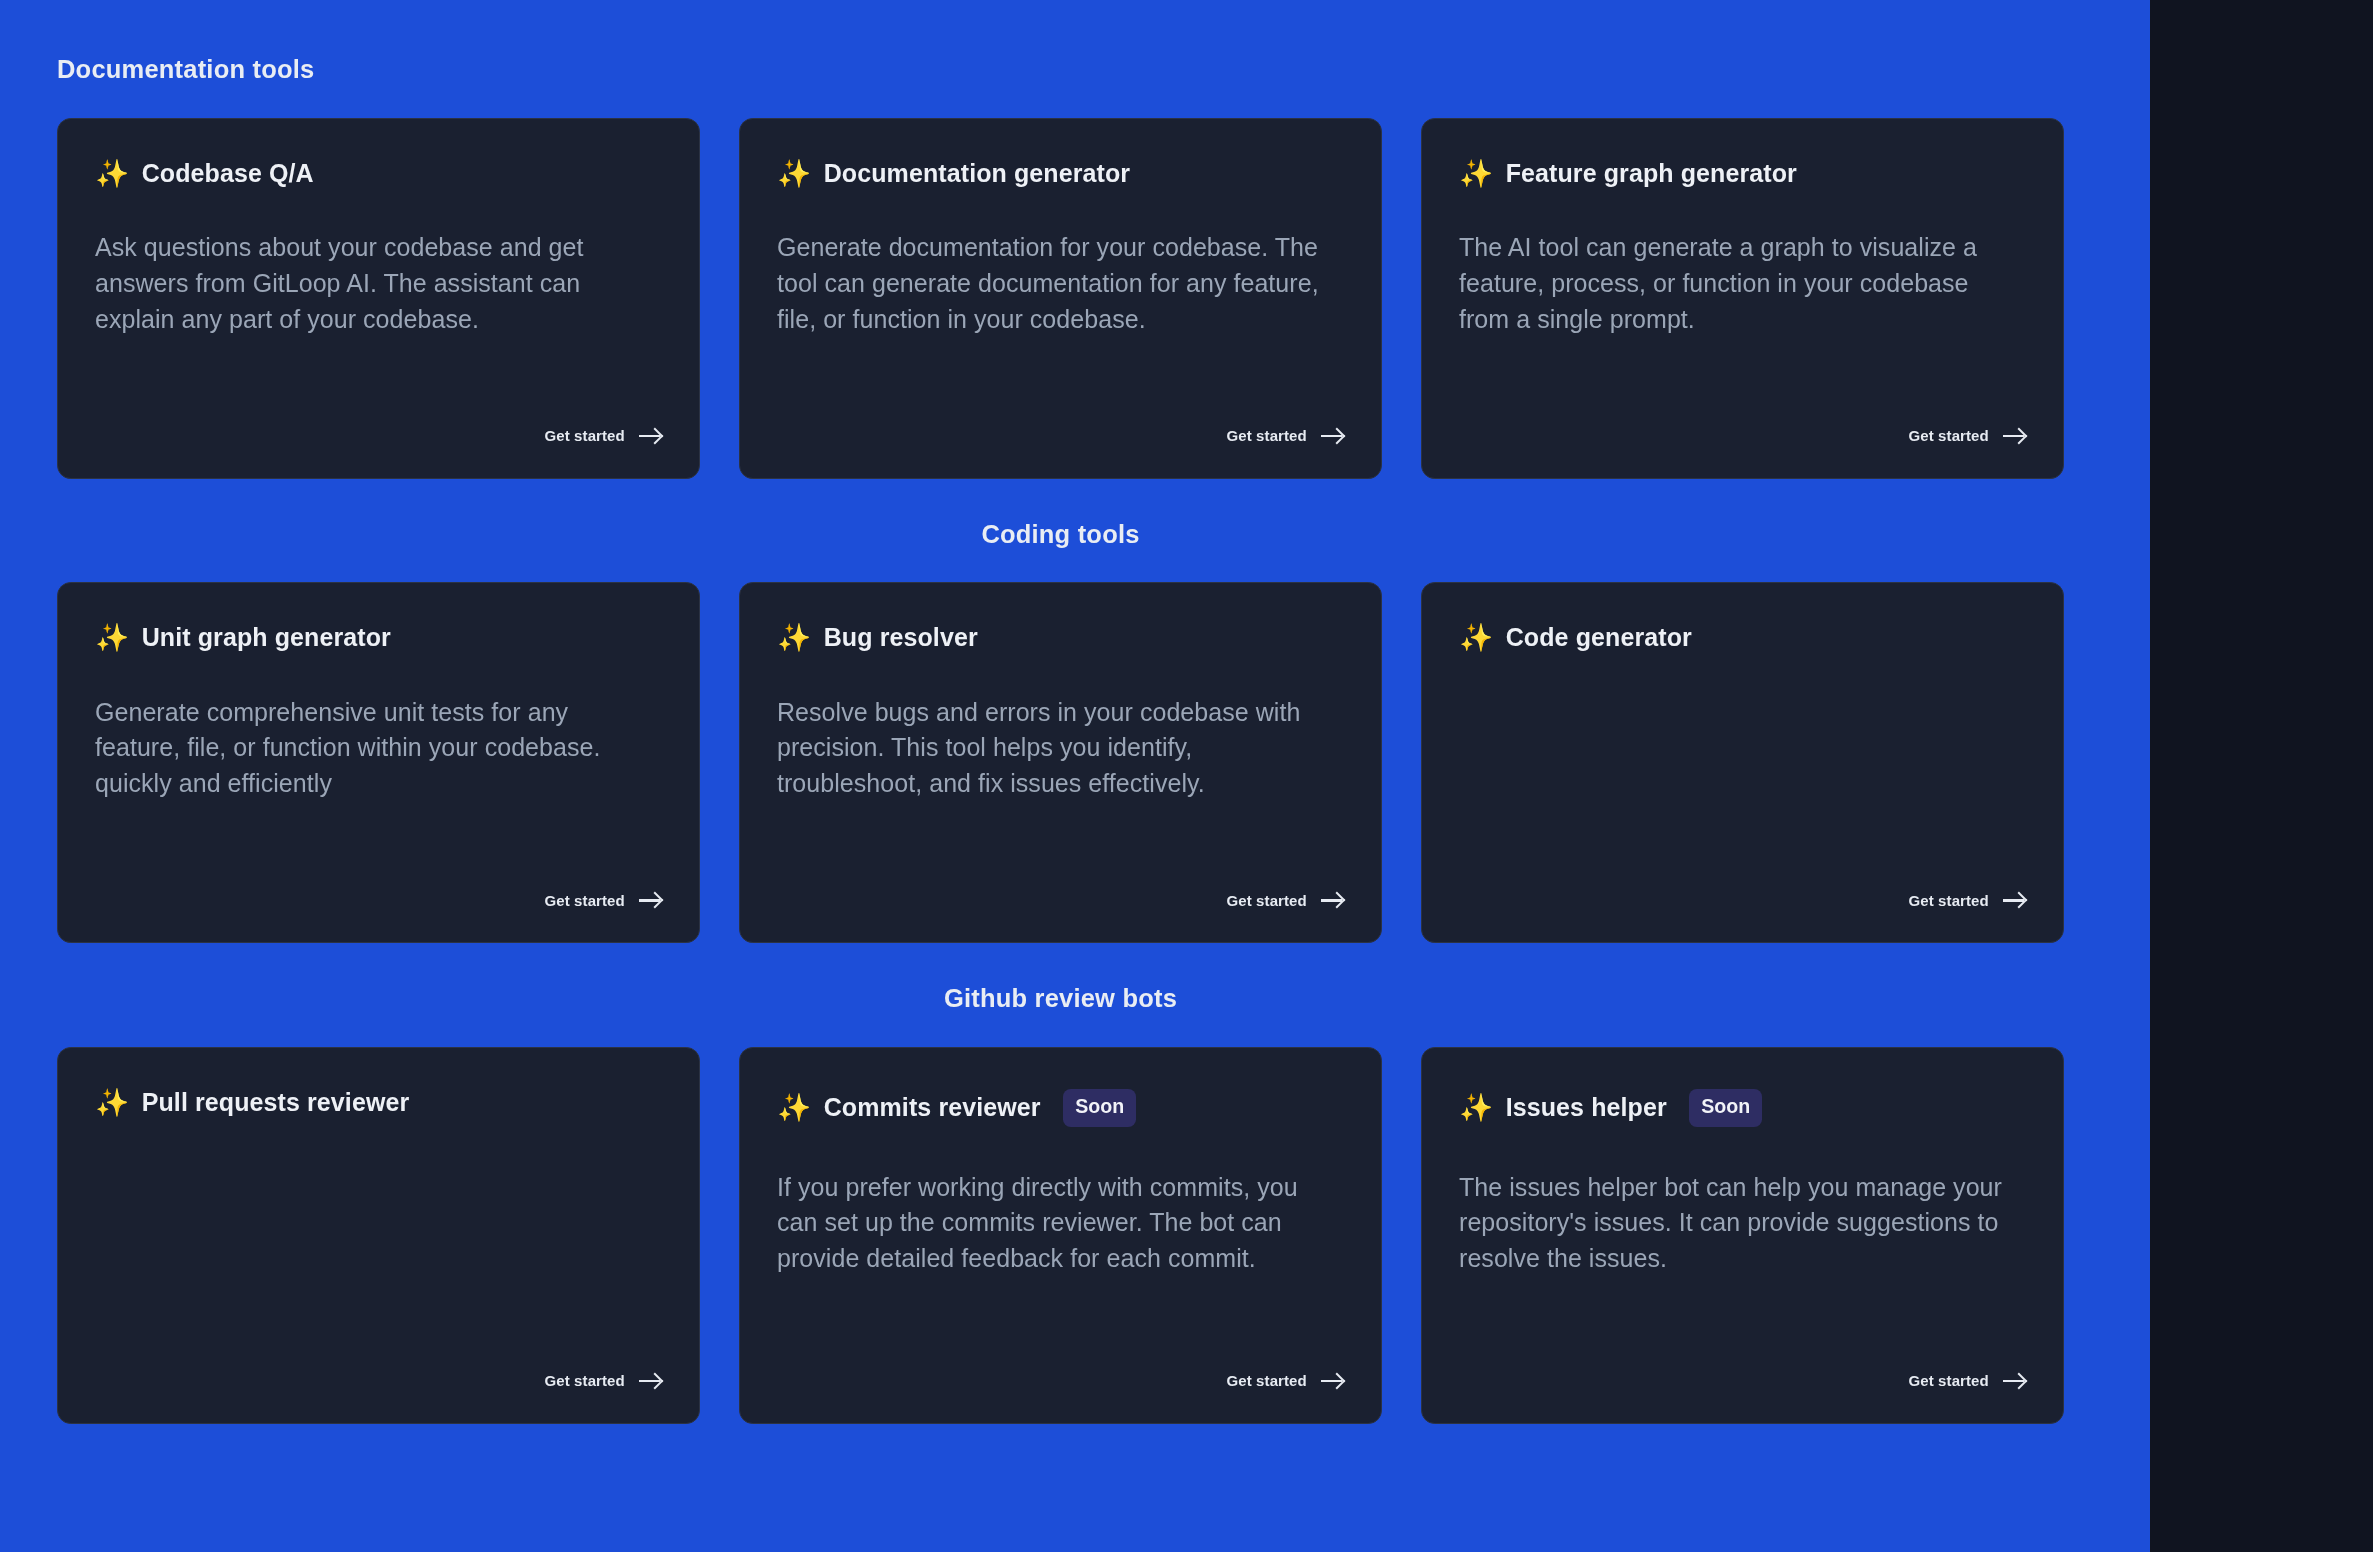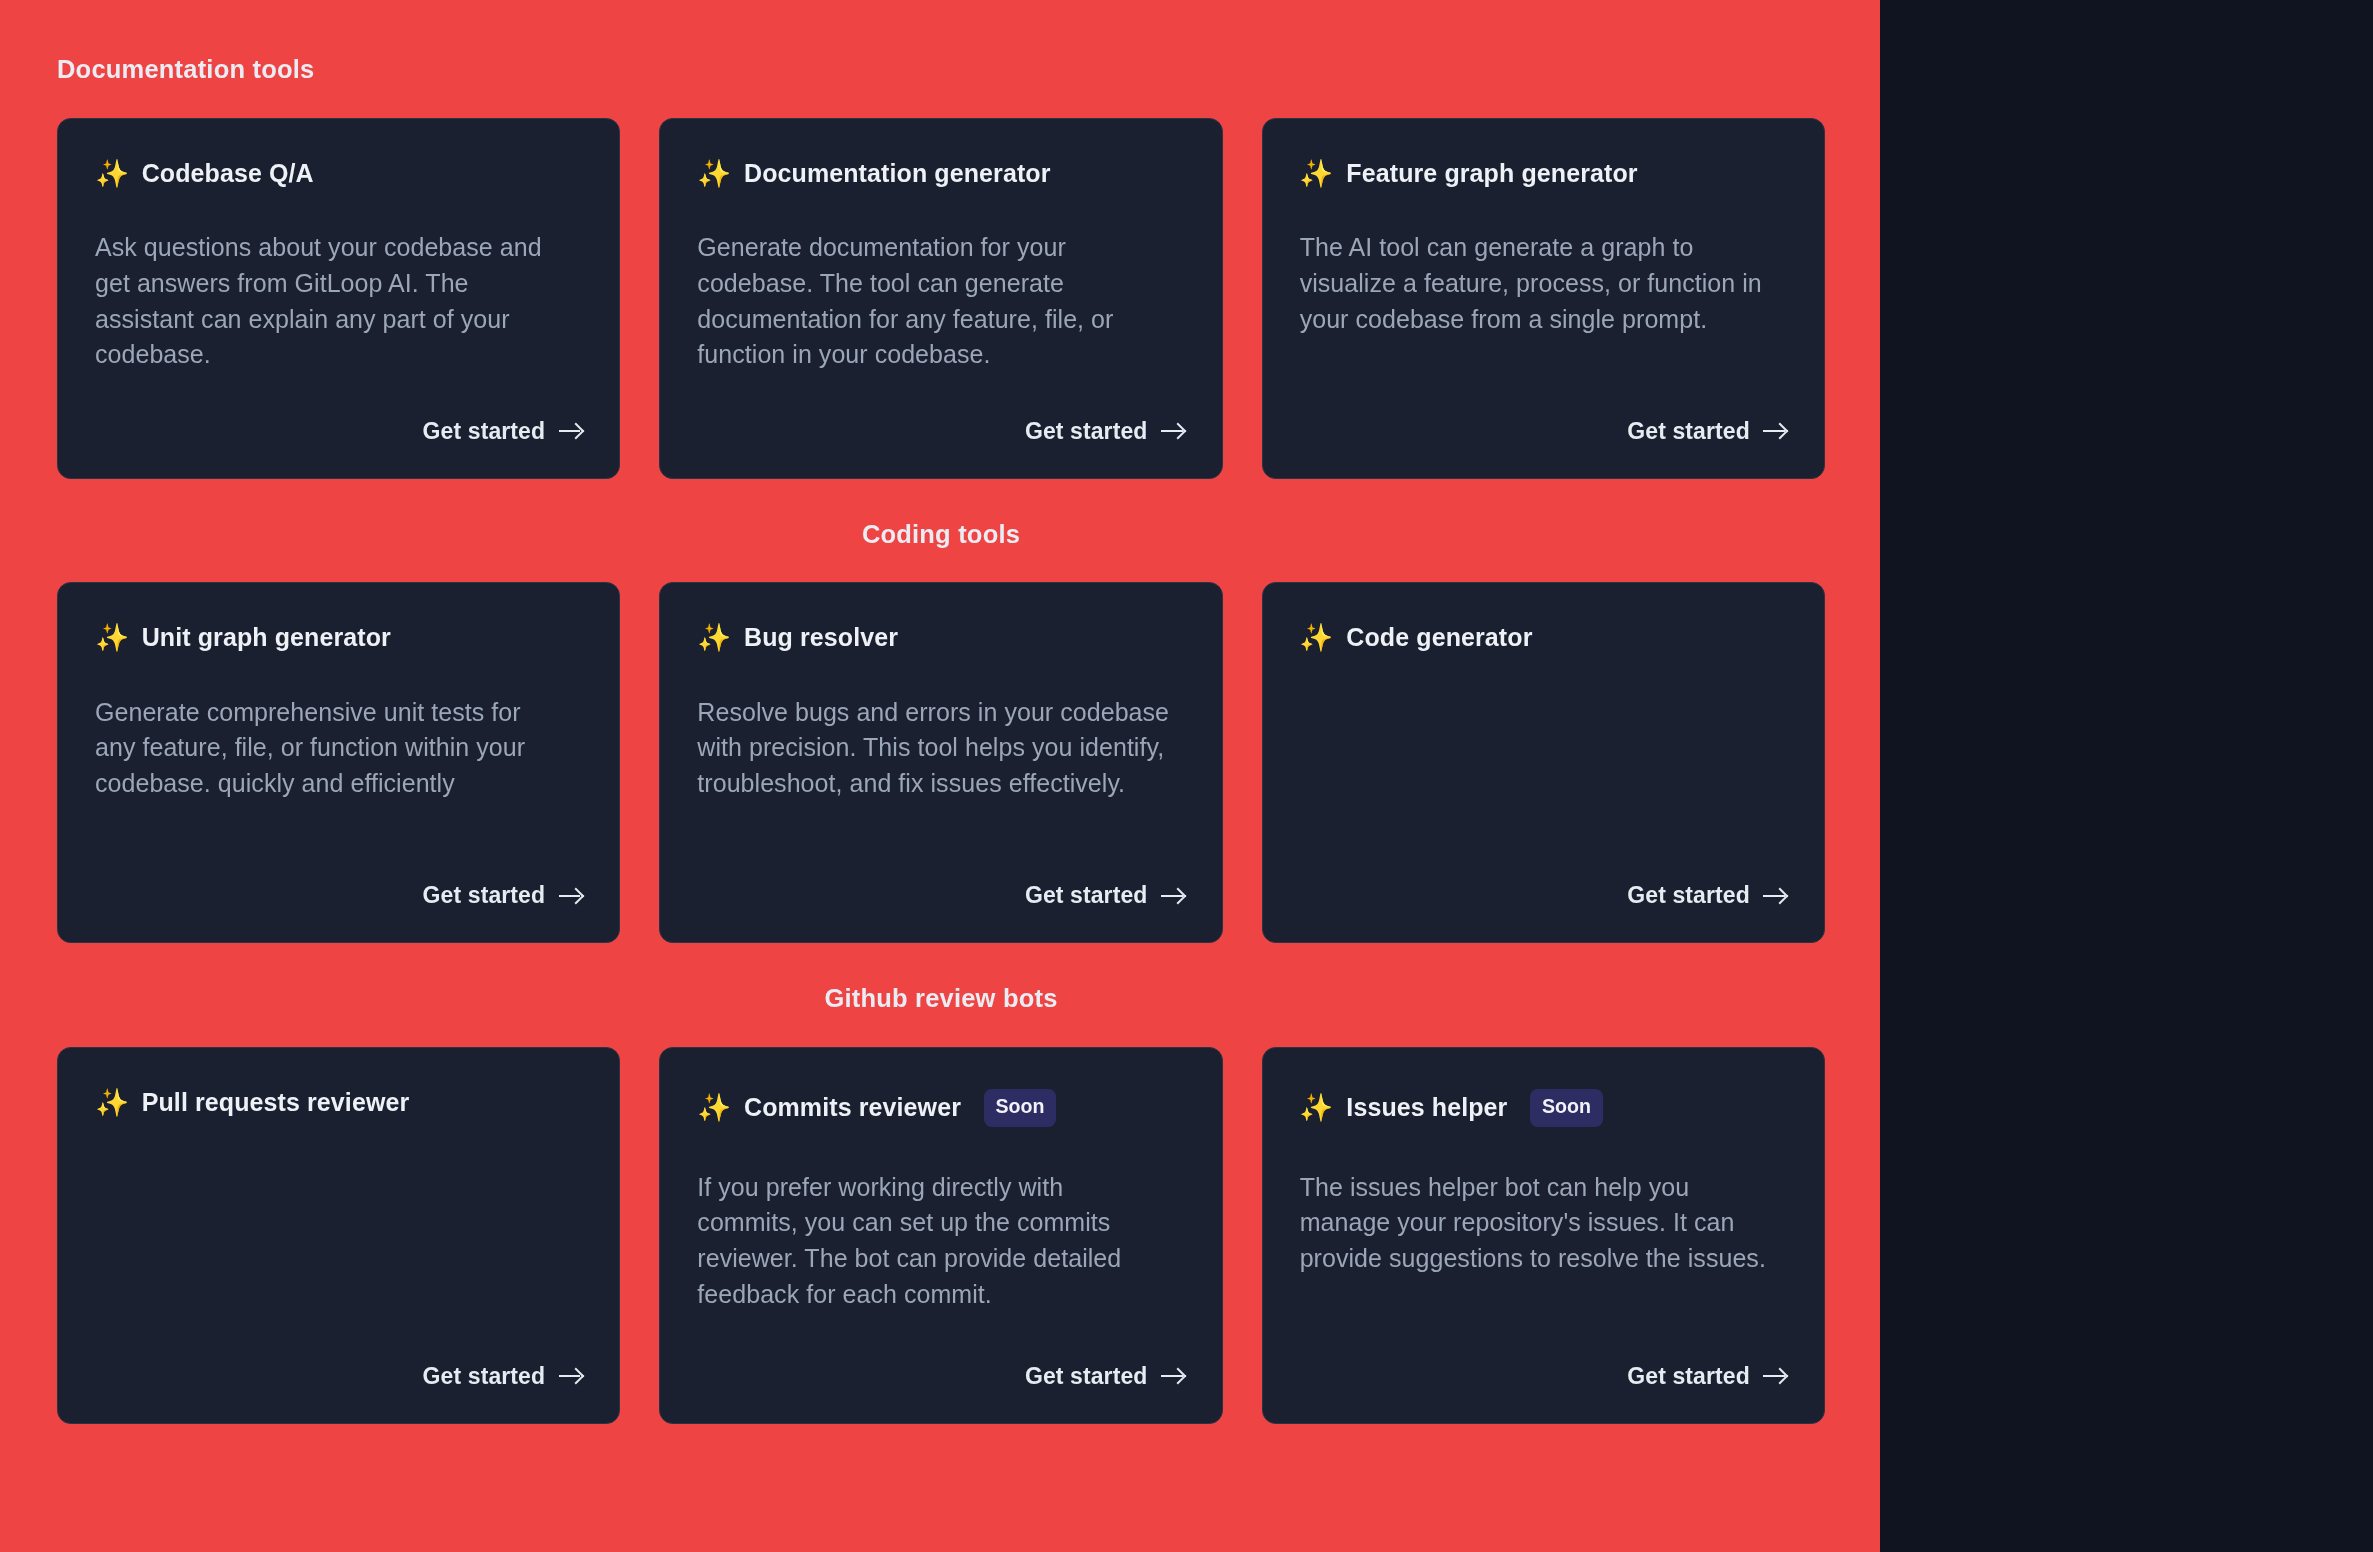--- a/index.html
+++ b/index.html
@@ -6,24 +6,24 @@
 
   html, body {
     width: 2374px;
     height: 1553px;
     background: #101420;
     font-family: "Liberation Sans", sans-serif;
     overflow: hidden;
   }
 
   .page {
-    width: 1880px;
+    width: 2150px;
     height: 1553px;
-    background: #ef4444;
-    padding: 57px 55px 0 57px;
+    background: #1d4ed8;
+    padding: 57px 86px 0 57px;
   }
 
   .section {
     margin-bottom: 0;
   }
 
   .section-title {
     font-size: 25.5px;
     font-weight: bold;
     color: #e9edf3;
@@ -100,21 +100,21 @@
     margin-top: auto;
     display: flex;
     justify-content: flex-end;
     padding-top: 29px;
   }
 
   .get-started {
     display: inline-flex;
     align-items: center;
     gap: 13.7px;
-    font-size: 23px;
+    font-size: 15px;
     font-weight: bold;
     color: #e7ebf2;
     cursor: pointer;
     background: none;
     border: none;
     font-family: "Liberation Sans", sans-serif;
     letter-spacing: 0.1px;
   }
 
   .arrow-icon {

